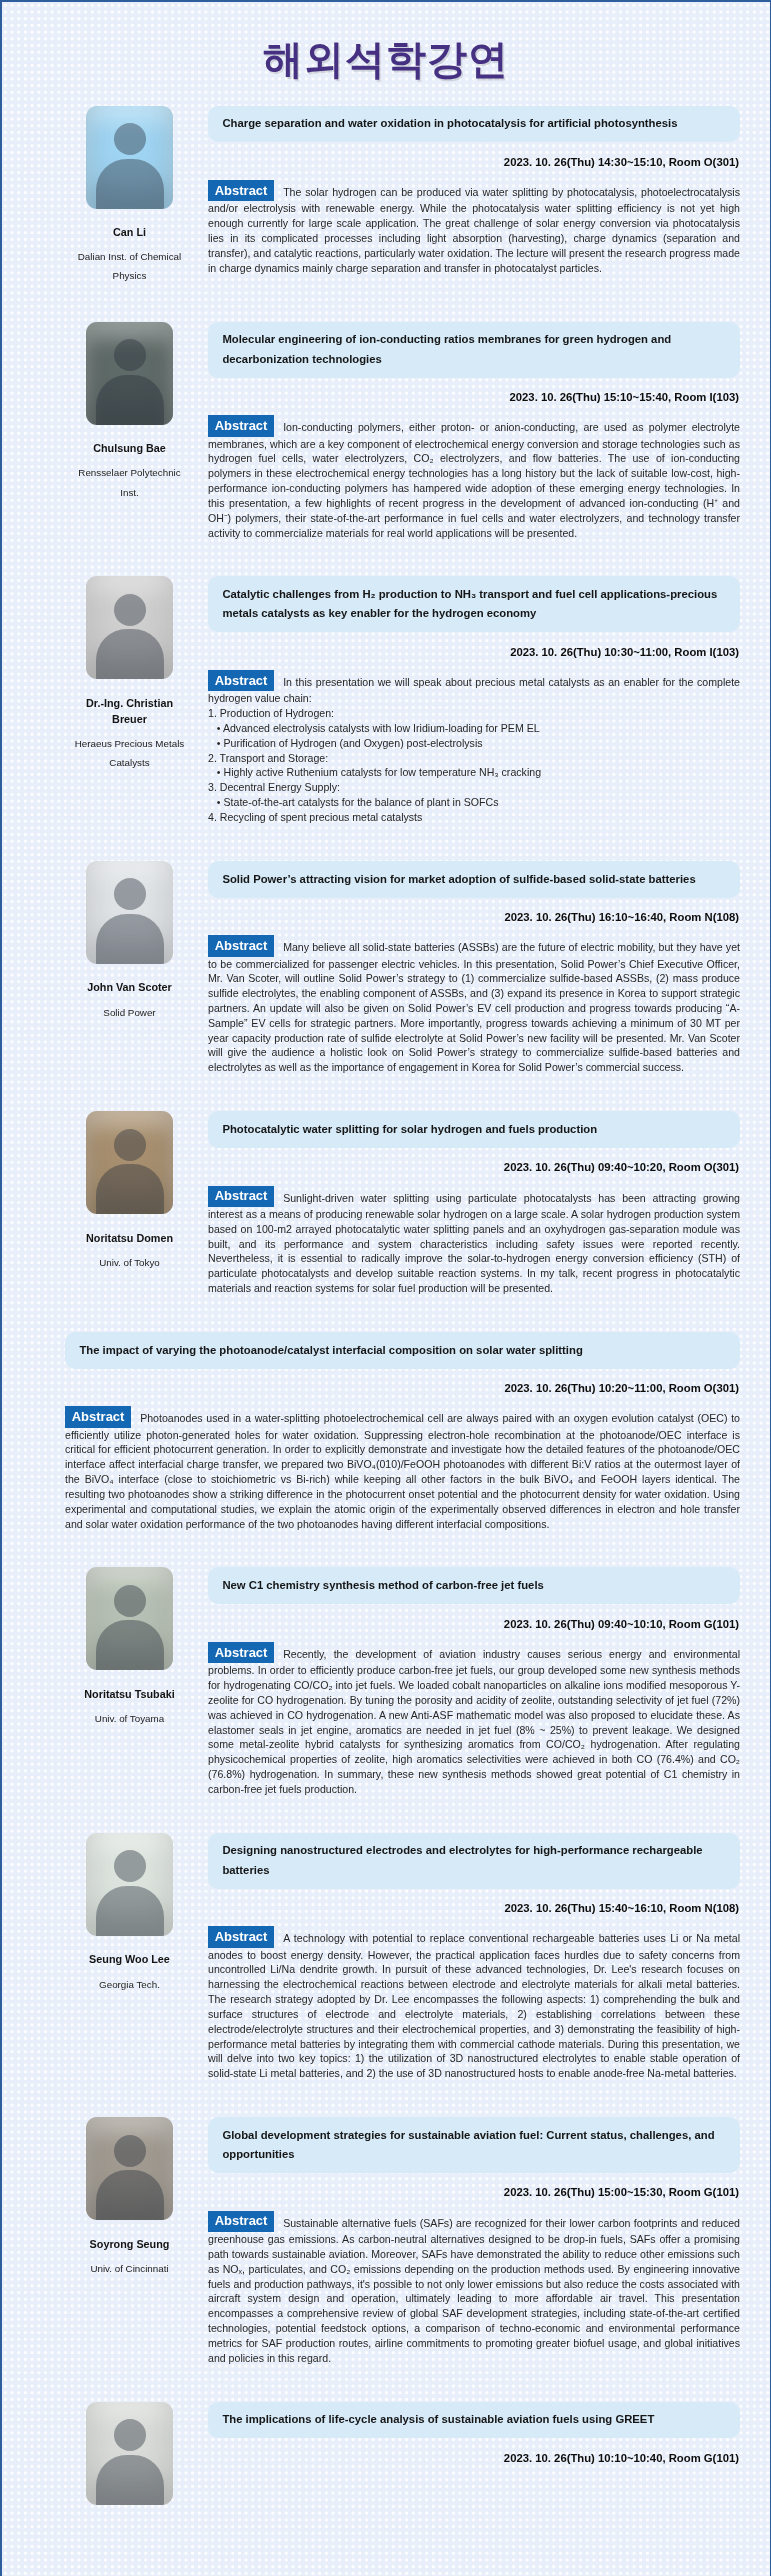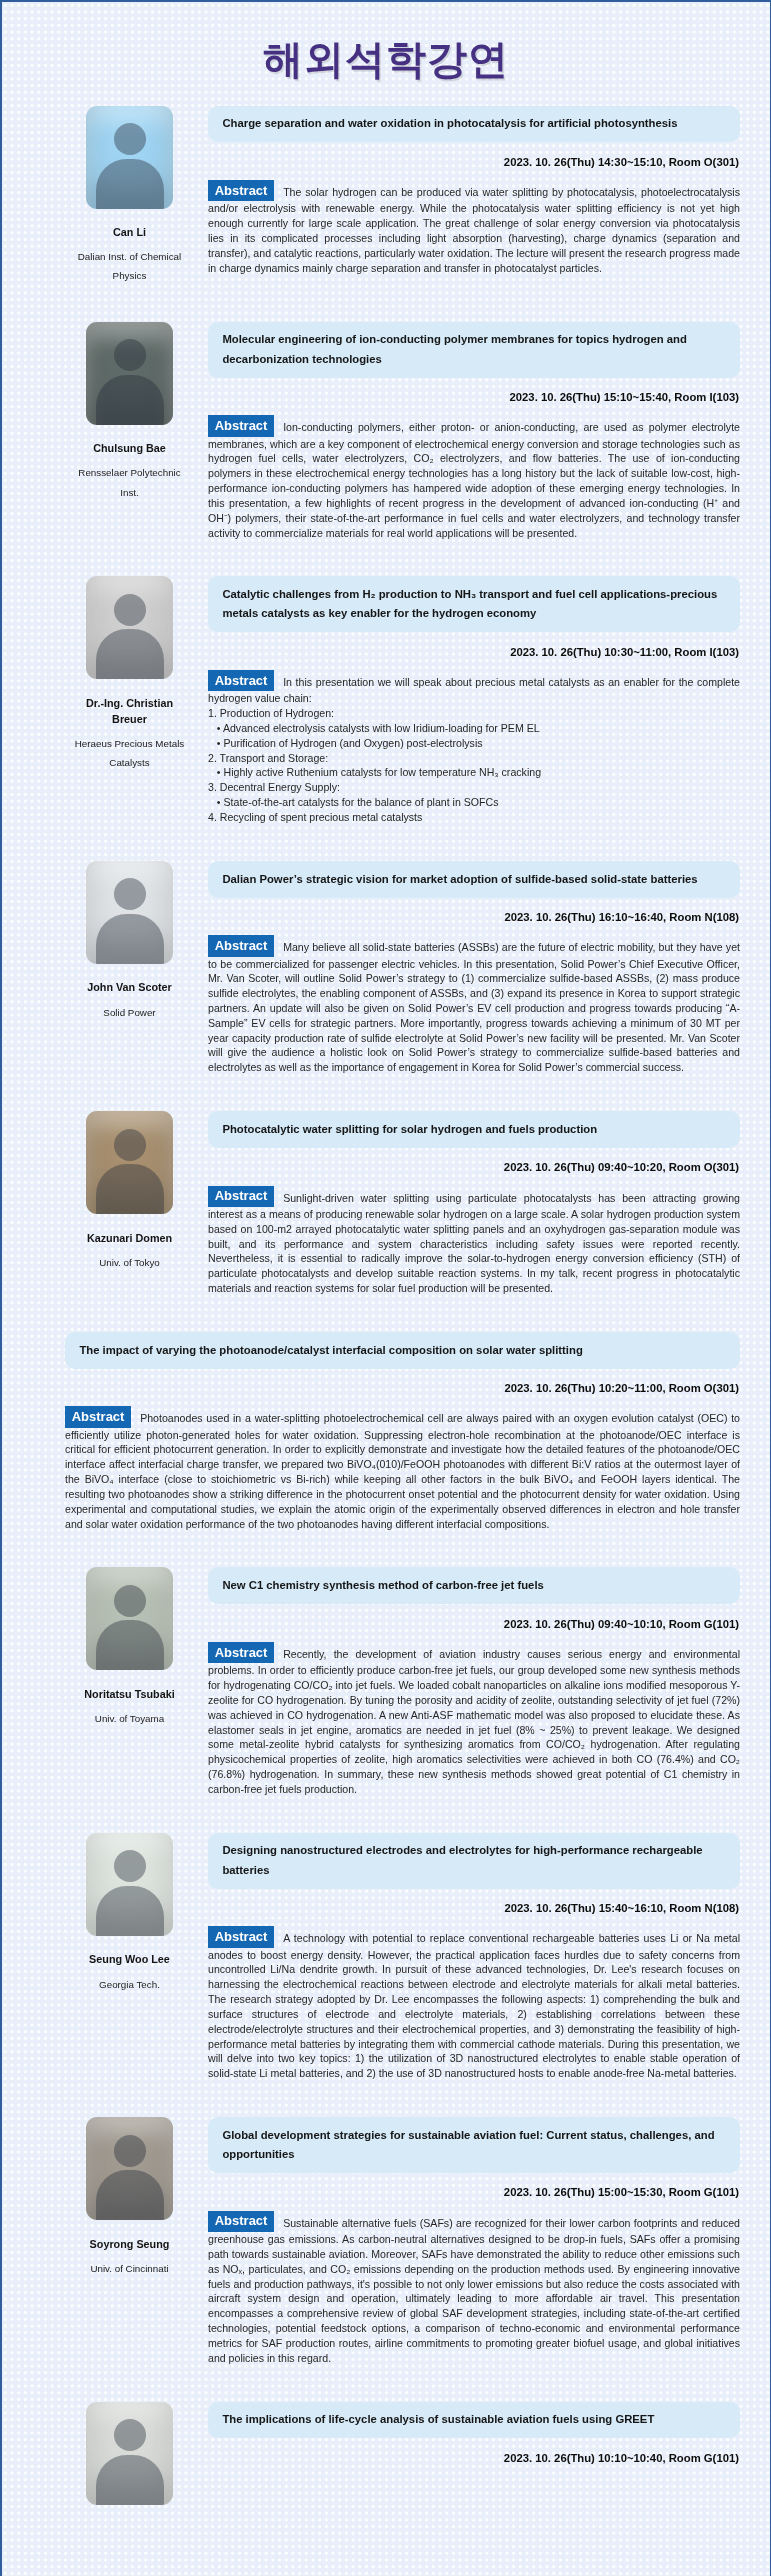--- a/index.html
+++ b/index.html
@@ -95,21 +95,21 @@
     </div>
   </section>
 
   <section class="lecture">
     <div class="left">
       <div class="photo" style="background-color: rgb(95, 107, 104);"></div>
       <div class="speaker-name">Chulsung Bae</div>
       <div class="speaker-affil">Rensselaer Polytechnic Inst.</div>
     </div>
     <div class="right">
-      <div class="title-box">Molecular engineering of ion-conducting polymer membranes for topics hydrogen and decarbonization technologies</div>
+      <div class="title-box">Molecular engineering of ion-conducting ratios membranes for green hydrogen and decarbonization technologies</div>
       <div class="datetime">2023. 10. 26(Thu) 15:10~15:40, Room I(103)</div>
       <p class="abstract"><span class="abstract-badge">Abstract</span><span class="abstract-text">Ion-conducting polymers, either proton- or anion-conducting, are used as polymer electrolyte membranes, which are a key component of electrochemical energy conversion and storage technologies such as hydrogen fuel cells, water electrolyzers, CO₂ electrolyzers, and flow batteries. The use of ion-conducting polymers in these electrochemical energy technologies has a long history but the lack of suitable low-cost, high-performance ion-conducting polymers has hampered wide adoption of these emerging energy technologies. In this presentation, a few highlights of recent progress in the development of advanced ion-conducting (H⁺ and OH⁻) polymers, their state-of-the-art performance in fuel cells and water electrolyzers, and technology transfer activity to commercialize materials for real world applications will be presented.</span></p>
     </div>
   </section>
 
   <section class="lecture">
     <div class="left">
       <div class="photo" style="background-color: rgb(207, 207, 207);"></div>
       <div class="speaker-name">Dr.-Ing. Christian Breuer</div>
       <div class="speaker-affil">Heraeus Precious Metals Catalysts</div>
@@ -129,30 +129,30 @@
     </div>
   </section>
 
   <section class="lecture">
     <div class="left">
       <div class="photo" style="background-color: rgb(223, 227, 230);"></div>
       <div class="speaker-name">John Van Scoter</div>
       <div class="speaker-affil">Solid Power</div>
     </div>
     <div class="right">
-      <div class="title-box">Dalian Power’s strategic vision for market adoption of sulfide-based solid-state batteries</div>
+      <div class="title-box">Solid Power’s attracting vision for market adoption of sulfide-based solid-state batteries</div>
       <div class="datetime">2023. 10. 26(Thu) 16:10~16:40, Room N(108)</div>
       <p class="abstract"><span class="abstract-badge">Abstract</span><span class="abstract-text">Many believe all solid-state batteries (ASSBs) are the future of electric mobility, but they have yet to be commercialized for passenger electric vehicles. In this presentation, Solid Power’s Chief Executive Officer, Mr. Van Scoter, will outline Solid Power’s strategy to (1) commercialize sulfide-based ASSBs, (2) mass produce sulfide electrolytes, the enabling component of ASSBs, and (3) expand its presence in Korea to support strategic partners. An update will also be given on Solid Power’s EV cell production and progress towards producing “A-Sample” EV cells for strategic partners. More importantly, progress towards achieving a minimum of 30 MT per year capacity production rate of sulfide electrolyte at Solid Power’s new facility will be presented. Mr. Van Scoter will give the audience a holistic look on Solid Power’s strategy to commercialize sulfide-based batteries and electrolytes as well as the importance of engagement in Korea for Solid Power’s commercial success.</span></p>
     </div>
   </section>
 
   <section class="lecture">
     <div class="left">
       <div class="photo" style="background-color: rgb(167, 143, 111);"></div>
-      <div class="speaker-name">Kazunari Domen</div>
+      <div class="speaker-name">Noritatsu Domen</div>
       <div class="speaker-affil">Univ. of Tokyo</div>
     </div>
     <div class="right">
       <div class="title-box">Photocatalytic water splitting for solar hydrogen and fuels production</div>
       <div class="datetime">2023. 10. 26(Thu) 09:40~10:20, Room O(301)</div>
       <p class="abstract"><span class="abstract-badge">Abstract</span><span class="abstract-text">Sunlight-driven water splitting using particulate photocatalysts has been attracting growing interest as a means of producing renewable solar hydrogen on a large scale. A solar hydrogen production system based on 100-m2 arrayed photocatalytic water splitting panels and an oxyhydrogen gas-separation module was built, and its performance and system characteristics including safety issues were reported recently. Nevertheless, it is essential to radically improve the solar-to-hydrogen energy conversion efficiency (STH) of particulate photocatalysts and develop suitable reaction systems. In my talk, recent progress in photocatalytic materials and reaction systems for solar fuel production will be presented.</span></p>
     </div>
   </section>
 
   <section class="lecture">

